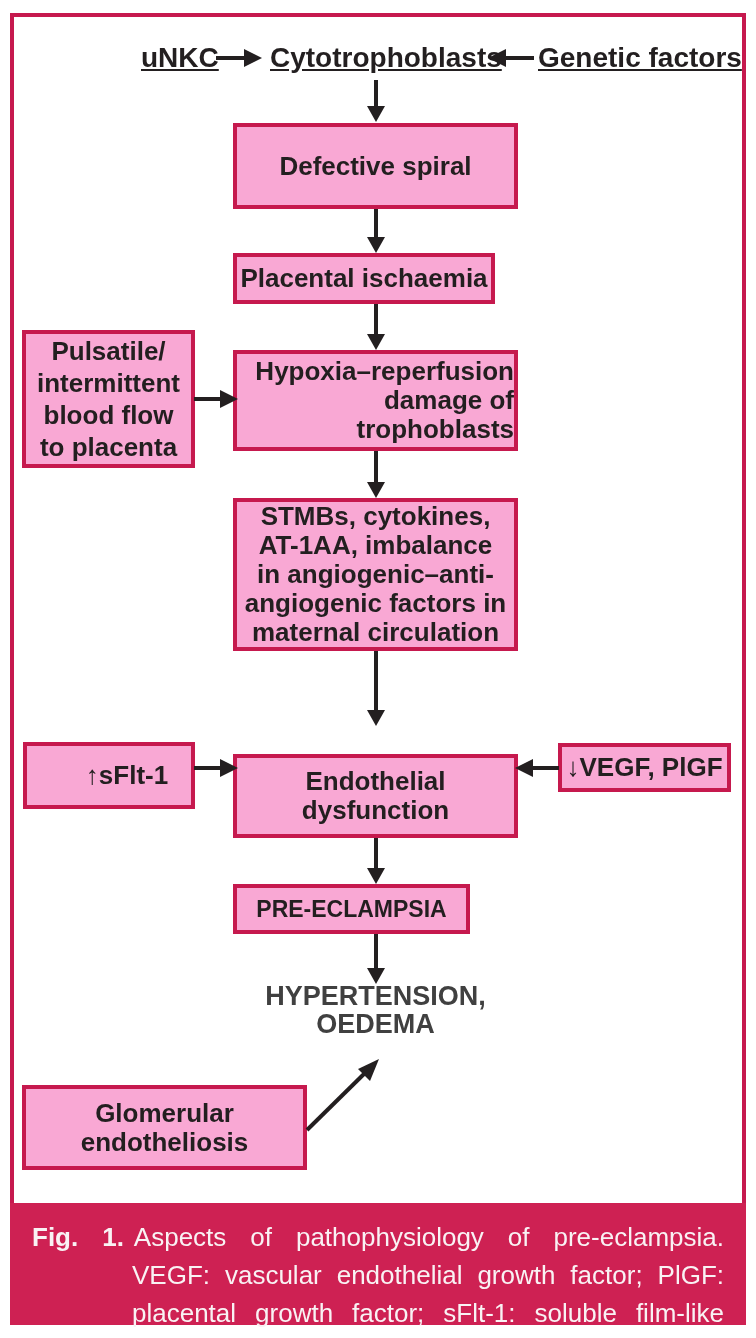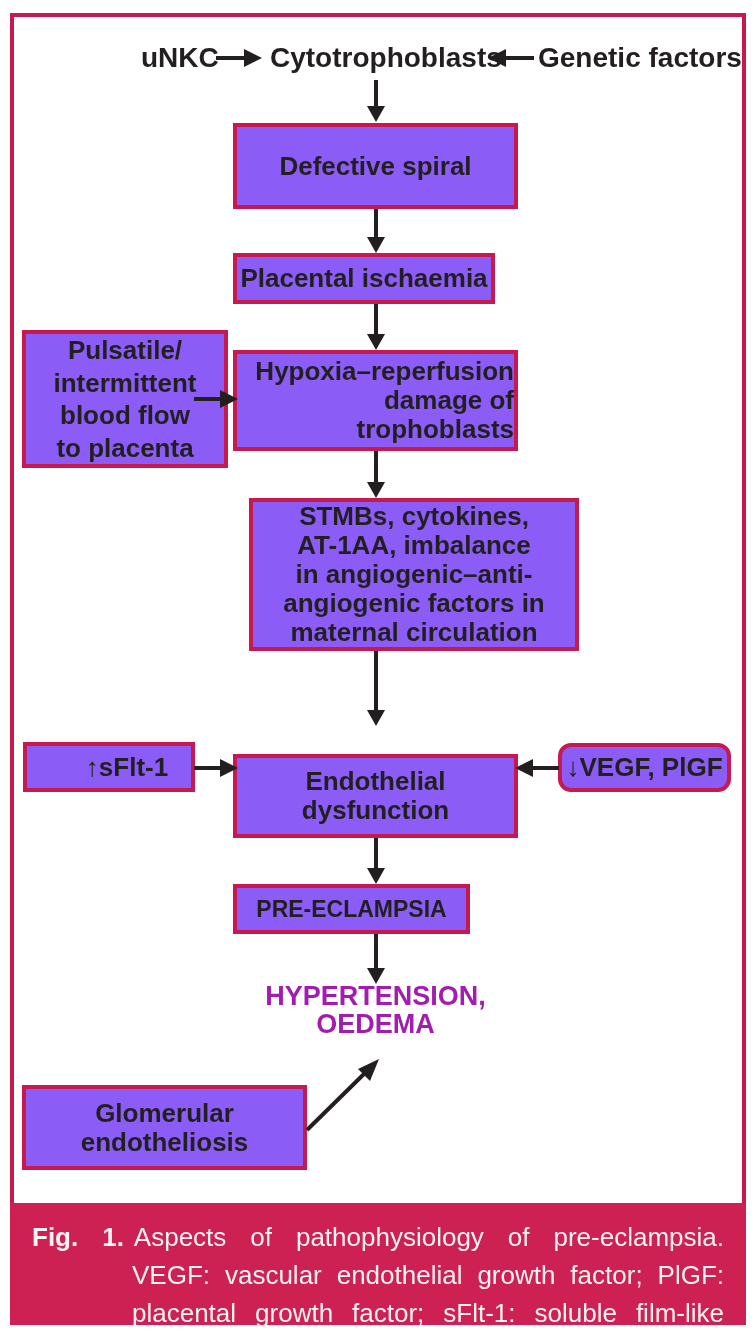--- a/index.html
+++ b/index.html
@@ -6,29 +6,29 @@
   #page{
     position:relative;width:756px;height:1338px;background:#ffffff;
     font-family:"Liberation Sans","DejaVu Sans",sans-serif;
     color:#231f20;overflow:hidden;
   }
   .frame{
     position:absolute;left:10px;top:13px;width:736px;height:1312px;
     border:4px solid #c6194e;box-sizing:border-box;
   }
   .node{
-    position:absolute;border:4px solid #c6194e;background:#8b5cf6;
+    position:absolute;border:4px solid #c6194e;background:#f9a8d4;
     box-sizing:border-box;display:flex;flex-direction:column;
     align-items:center;justify-content:center;text-align:center;
     font-weight:bold;font-size:26px;line-height:29px;color:#231f20;
   }
-  .label-row span{font-weight:bold;font-size:28px;line-height:32px;white-space:nowrap;}
+  .label-row span{font-weight:bold;font-size:28px;line-height:32px;white-space:nowrap;text-decoration:underline;}
   .toprow-item{position:absolute;top:42px;}
   .freetext{
-    position:absolute;font-weight:bold;text-align:center;color:#a21caf;
+    position:absolute;font-weight:bold;text-align:center;color:#404040;
   }
   .arrow{position:absolute;}
   .arrow svg{display:block;}
   .caption{
     position:absolute;left:10px;top:1203px;width:736px;height:122px;
     background:#ce2153;box-sizing:border-box;
     padding:15px 22px 0 22px;color:#f9f2f4;
   }
   .caption p{
     margin:0;font-size:26px;line-height:38px;text-align:justify;
@@ -113,61 +113,61 @@
   <div class="node" style="left:233px;top:253px;width:262px;height:51px;">
     <div>Placental ischaemia</div>
   </div>
 
   <div class="node" style="left:233px;top:350px;width:285px;height:101px;align-items:flex-end;">
     <div>Hypoxia–reperfusion</div>
     <div>damage of</div>
     <div>trophoblasts</div>
   </div>
 
-  <div class="node" style="left:249px;top:498px;width:330px;height:153px;">
+  <div class="node" style="left:233px;top:498px;width:285px;height:153px;">
     <div>STMBs, cytokines,</div>
     <div>AT-1AA, imbalance</div>
     <div>in angiogenic–anti-</div>
     <div>angiogenic factors in</div>
     <div>maternal circulation</div>
   </div>
 
   <div class="node" style="left:233px;top:754px;width:285px;height:84px;">
     <div>Endothelial</div>
     <div>dysfunction</div>
   </div>
 
   <div class="node" style="left:233px;top:884px;width:237px;height:50px;font-size:23px;">
     <div>PRE-ECLAMPSIA</div>
   </div>
 
-  <div class="node" style="left:22px;top:330px;width:206px;height:138px;line-height:32px;justify-content:space-between;">
+  <div class="node" style="left:22px;top:330px;width:173px;height:138px;line-height:32px;">
     <div>Pulsatile/</div>
     <div>intermittent</div>
     <div>blood flow</div>
     <div>to placenta</div>
   </div>
   <div class="arrow" style="left:194px;top:387px;">
     <svg width="44" height="24">
         <line x1="0" y1="12" x2="28" y2="12" stroke="#231f20" stroke-width="4"></line>
         <polygon points="44,12 26,3 26,21" fill="#231f20"></polygon>
       </svg>
   </div>
 
-  <div class="node" style="left:23px;top:742px;width:172px;height:50px;padding-left:36px;">
+  <div class="node" style="left:23px;top:742px;width:172px;height:67px;padding-left:36px;">
     <div>↑sFlt-1</div>
   </div>
   <div class="arrow" style="left:194px;top:756px;">
     <svg width="44" height="24">
         <line x1="0" y1="12" x2="28" y2="12" stroke="#231f20" stroke-width="4"></line>
         <polygon points="44,12 26,3 26,21" fill="#231f20"></polygon>
       </svg>
   </div>
 
-  <div class="node" style="left:558px;top:743px;width:173px;height:49px;border-radius:13px;">
+  <div class="node" style="left:558px;top:743px;width:173px;height:49px;">
     <div>↓VEGF, PlGF</div>
   </div>
   <div class="arrow" style="left:515px;top:756px;">
     <svg width="44" height="24">
         <line x1="44" y1="12" x2="16" y2="12" stroke="#231f20" stroke-width="4"></line>
         <polygon points="0,12 18,3 18,21" fill="#231f20"></polygon>
       </svg>
   </div>
 
   <div class="freetext" style="left:233px;top:982px;width:285px;font-size:27px;line-height:28px;">

